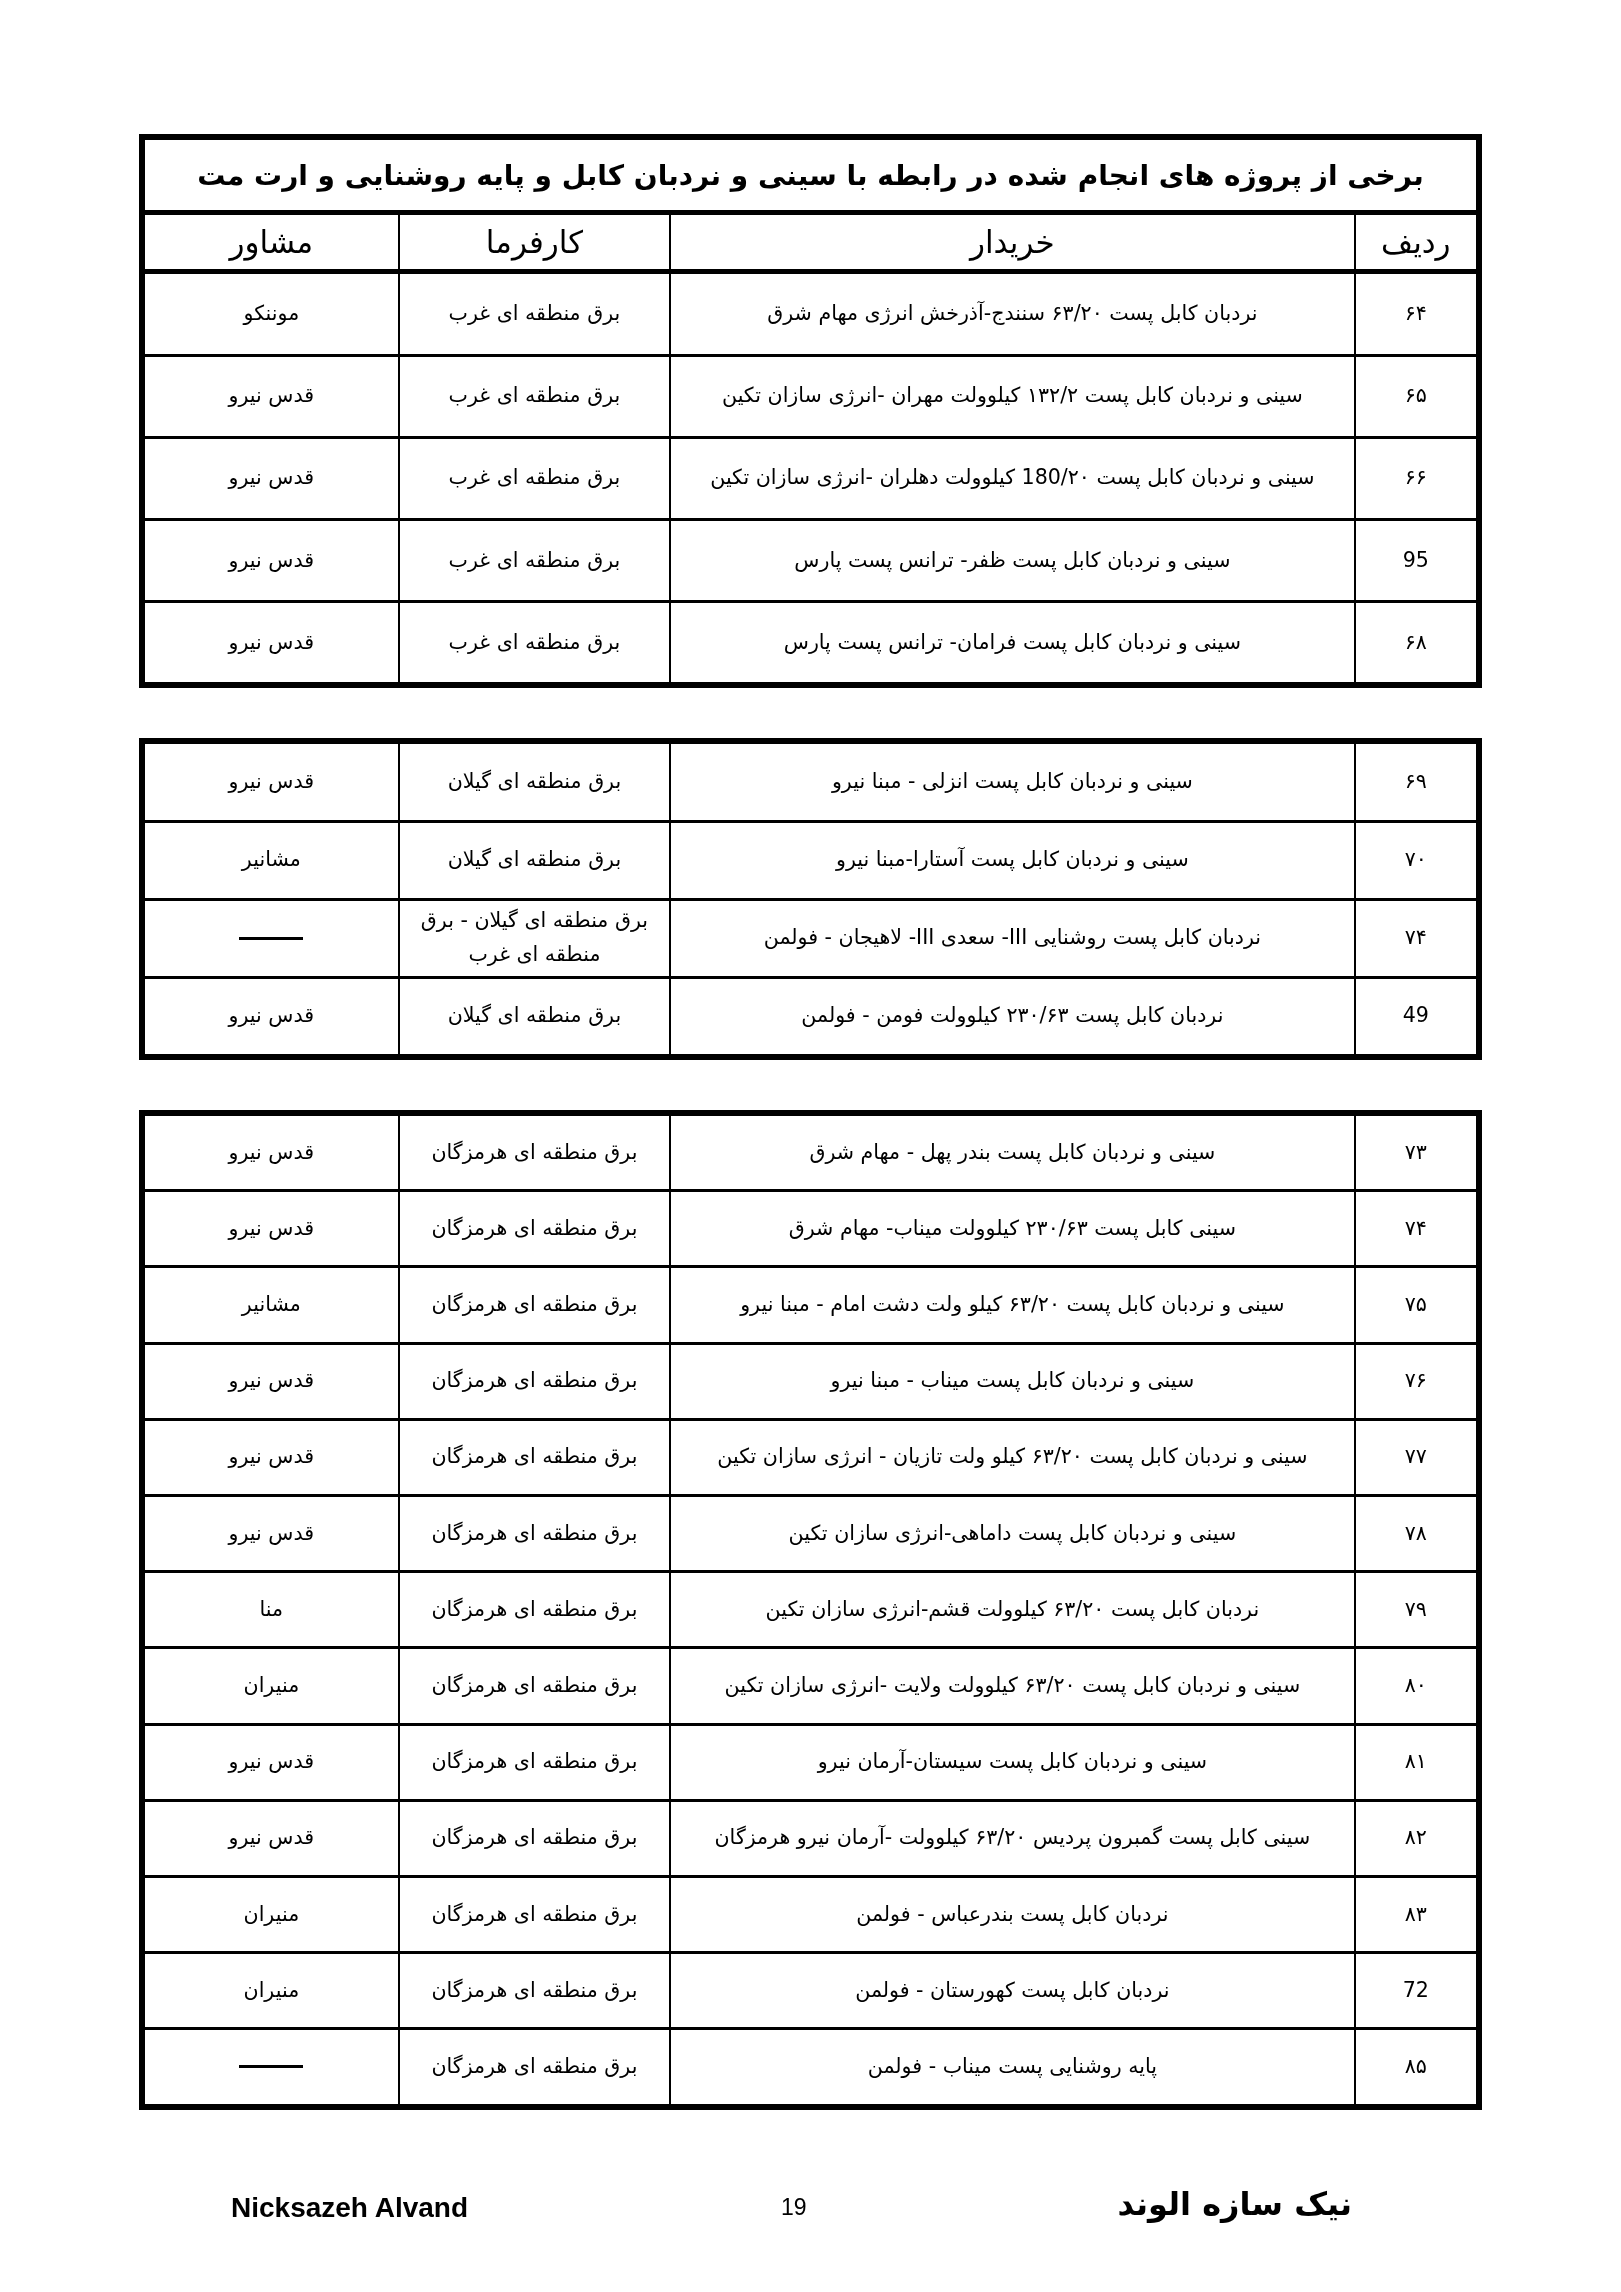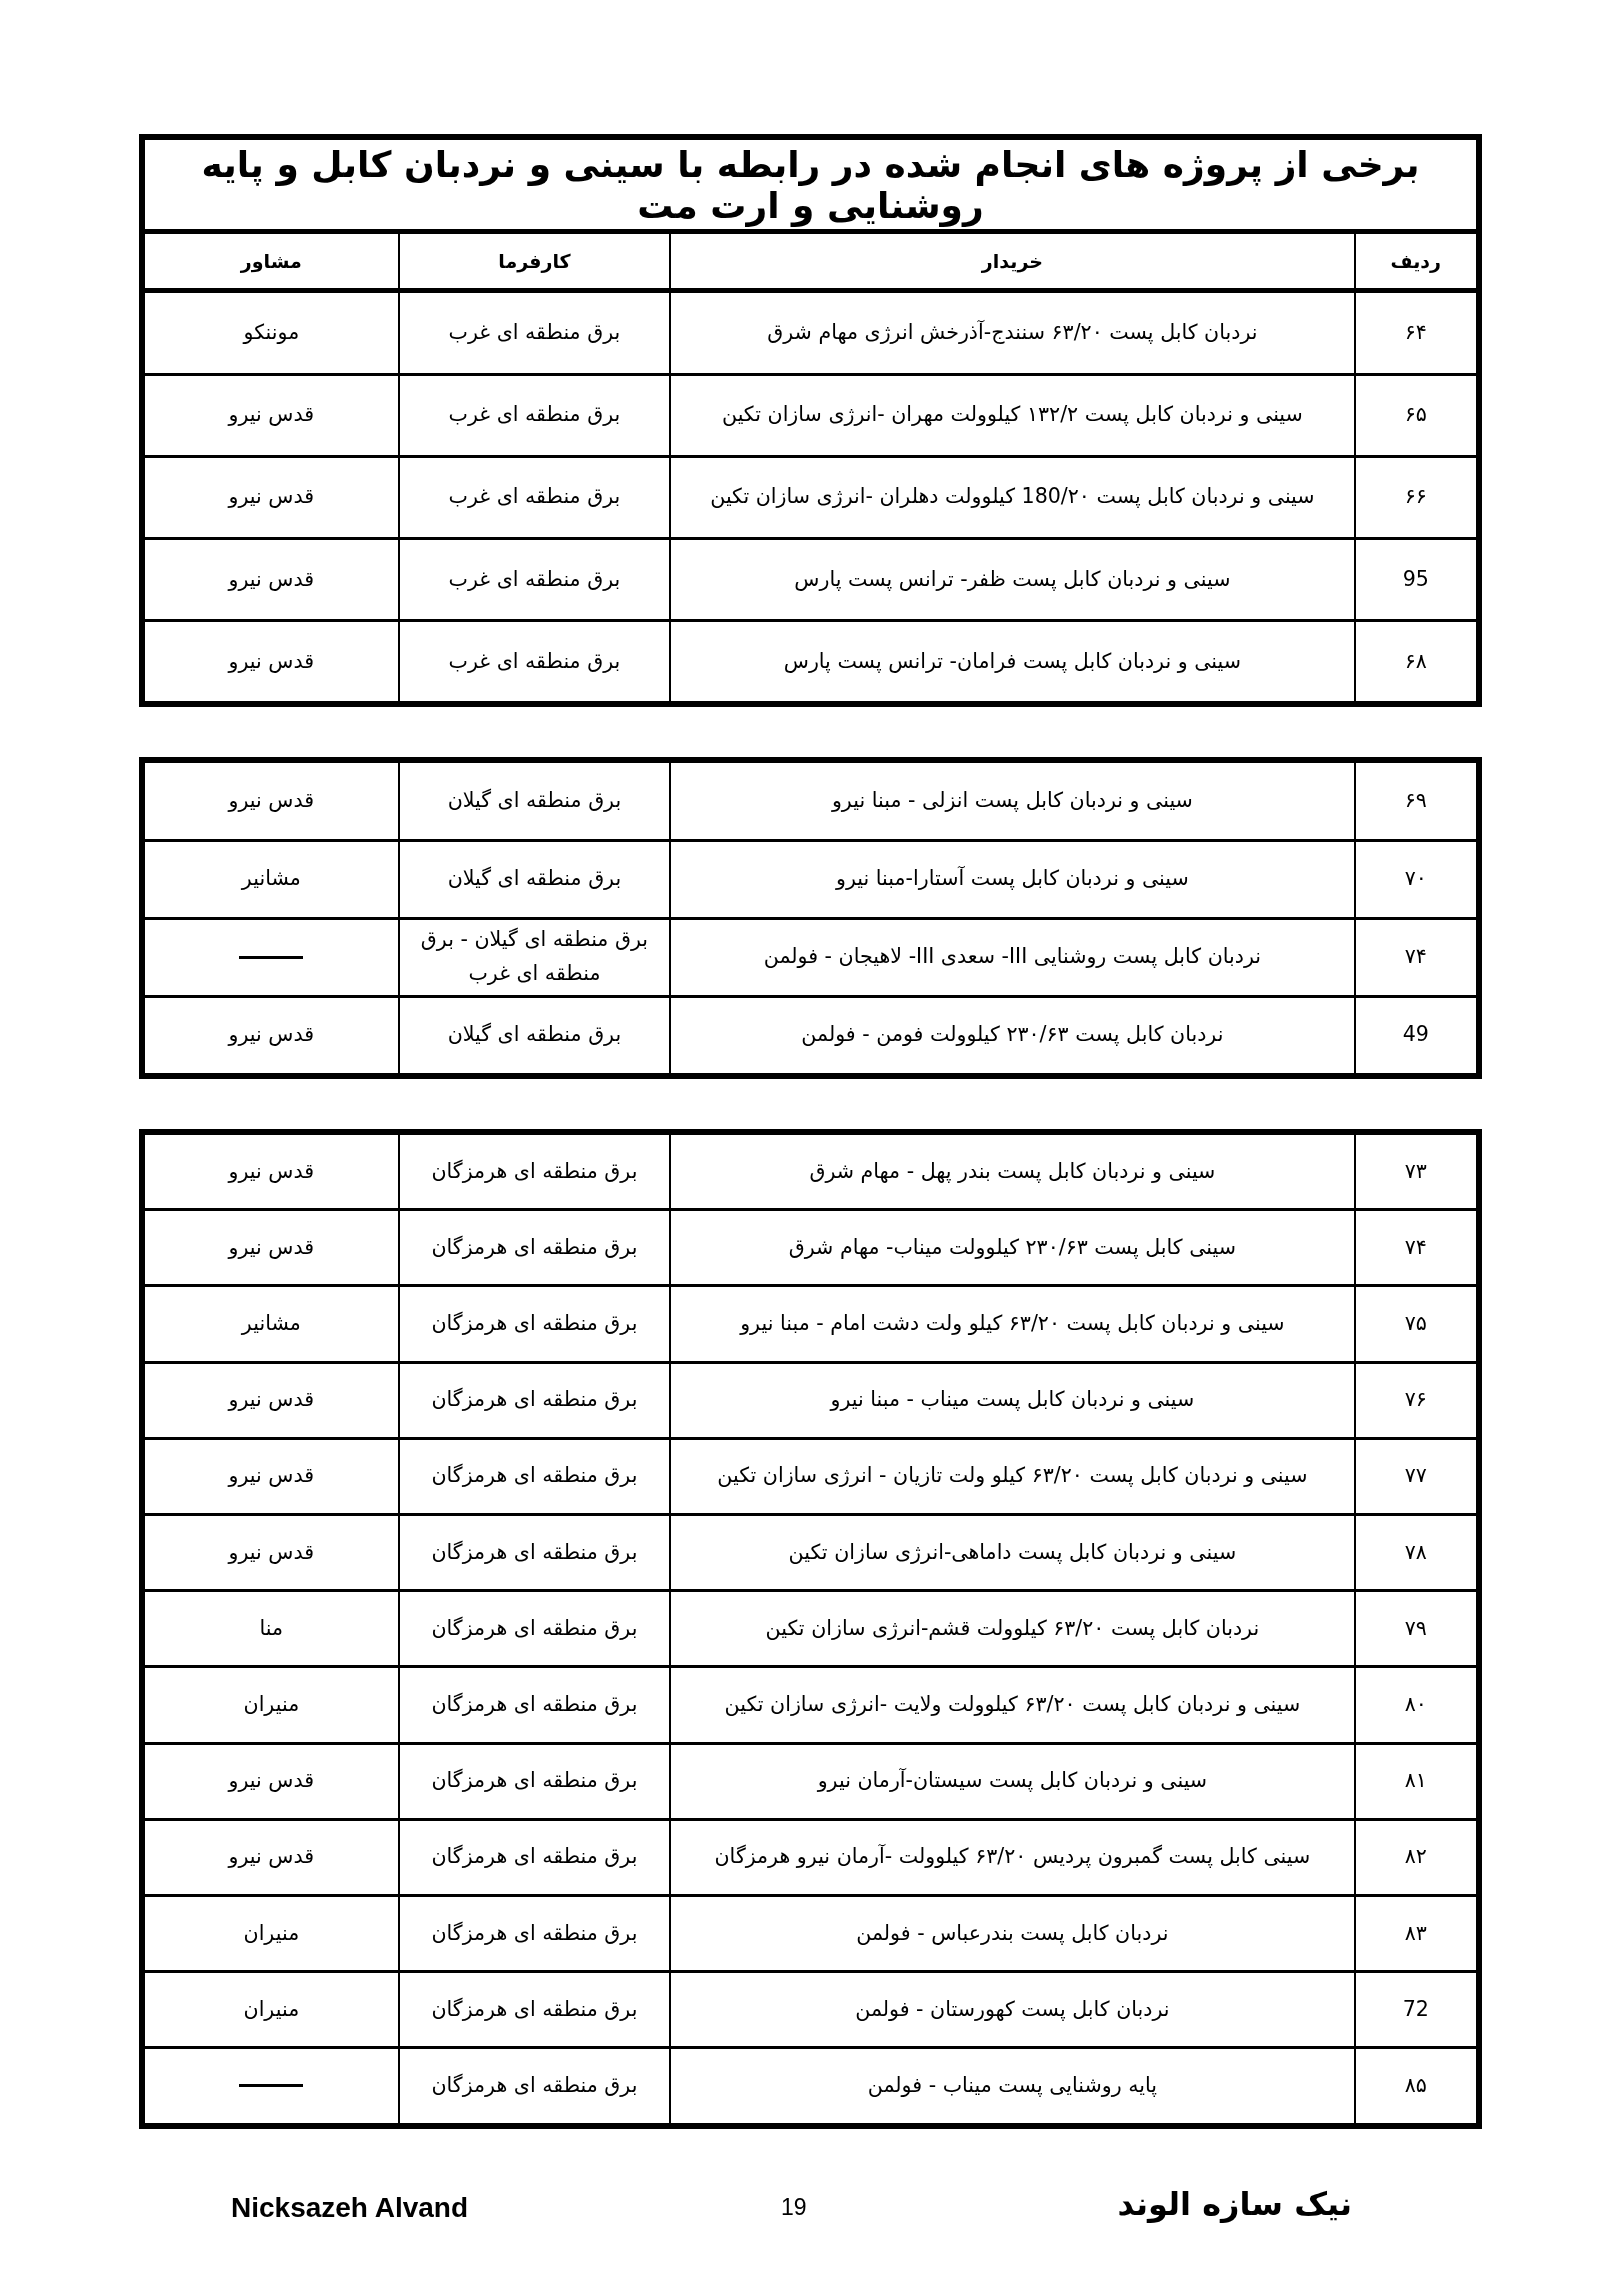--- a/index.html
+++ b/index.html
@@ -37,28 +37,28 @@
   }
   table.t th, table.t td {
     border: 2.7px solid #000000;
     text-align: center;
     vertical-align: middle;
     padding: 3.6px 9px;
     word-wrap: break-word;
   }
   .title-cell {
     font-weight: bold;
-    font-size: 36px;
+    font-size: 28px;
     height: 63px;
     border-bottom: 5.4px solid #000000 !important;
     letter-spacing: 0.4px;
   }
   tr.header-row th {
-    font-weight: bold;
-    font-size: 19px;
+    font-weight: normal;
+    font-size: 31px;
     height: 47px;
     border-bottom: 5.4px solid #000000;
   }
   tbody tr.data td {
     font-size: 20.6px;
     border-top-width: 3.6px;
     border-bottom-width: 3.6px;
     height: 72px;
     line-height: 1.65;
   }

